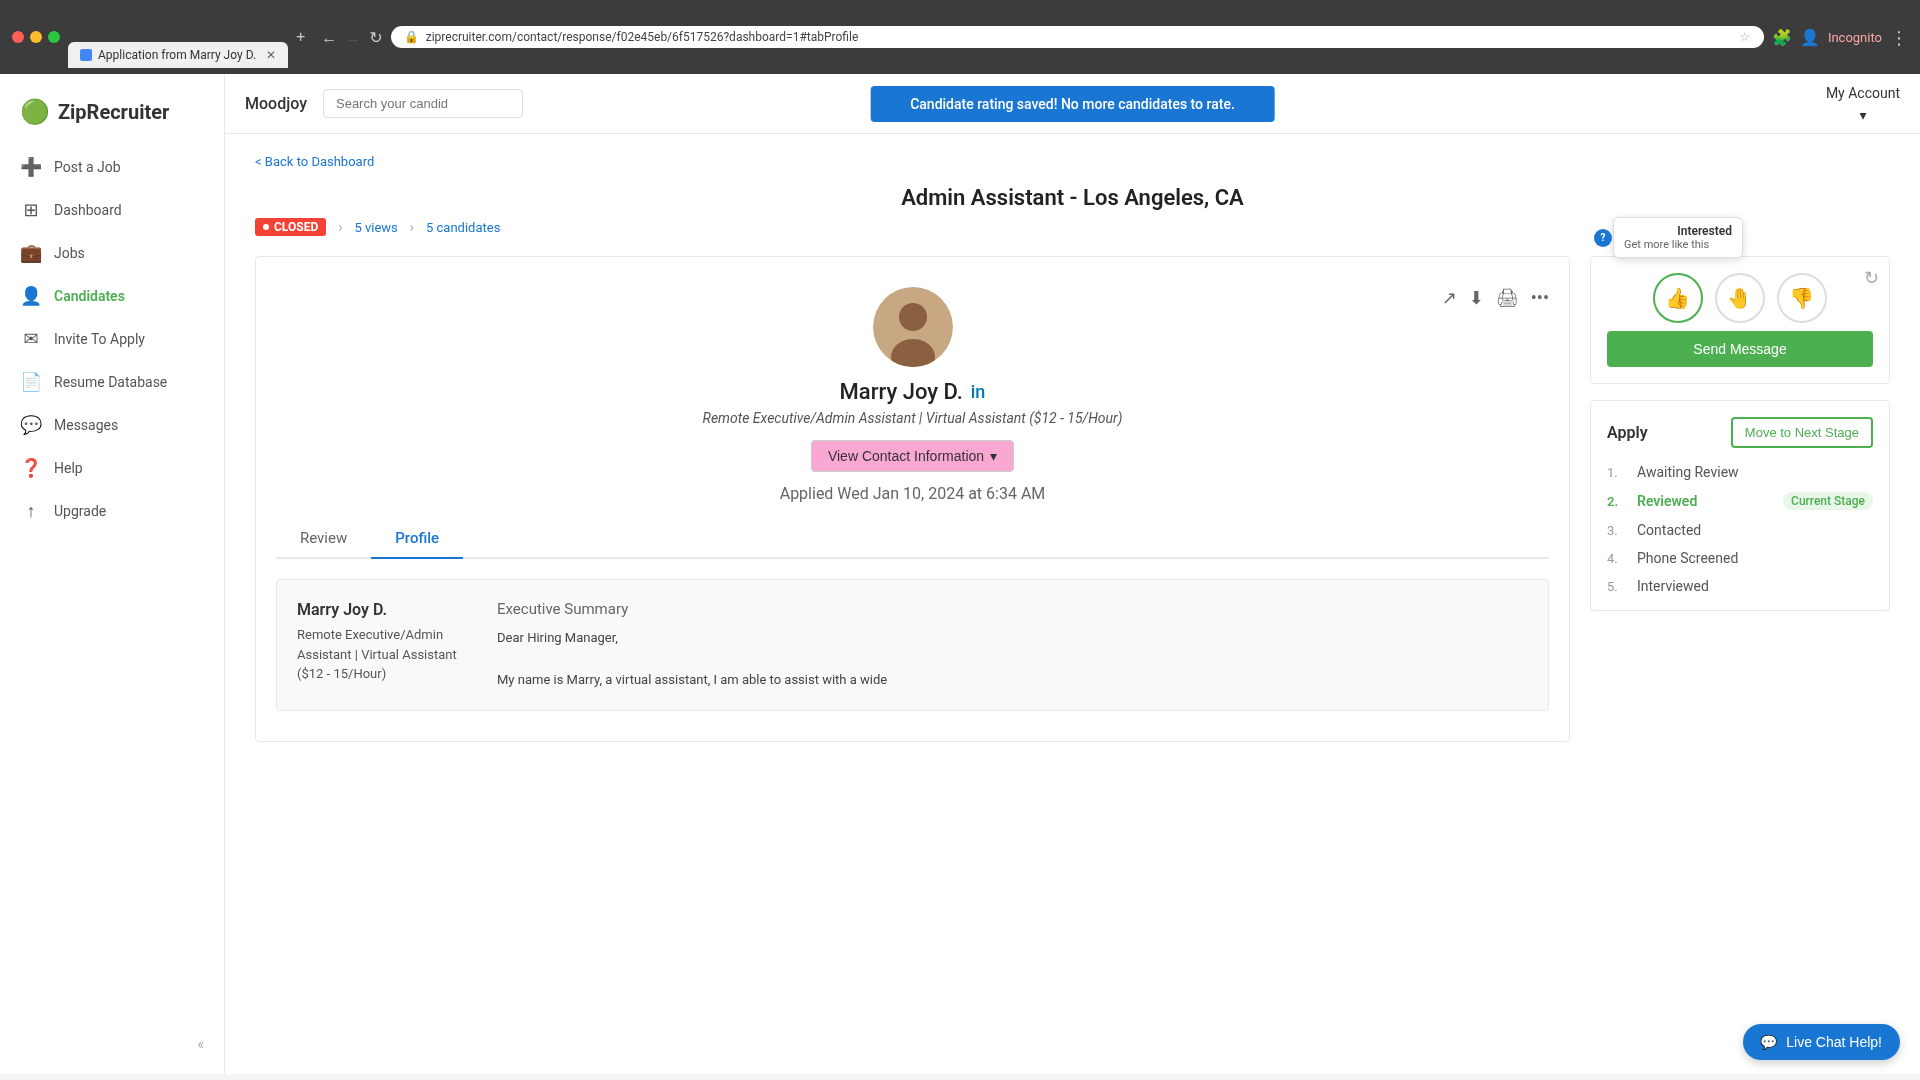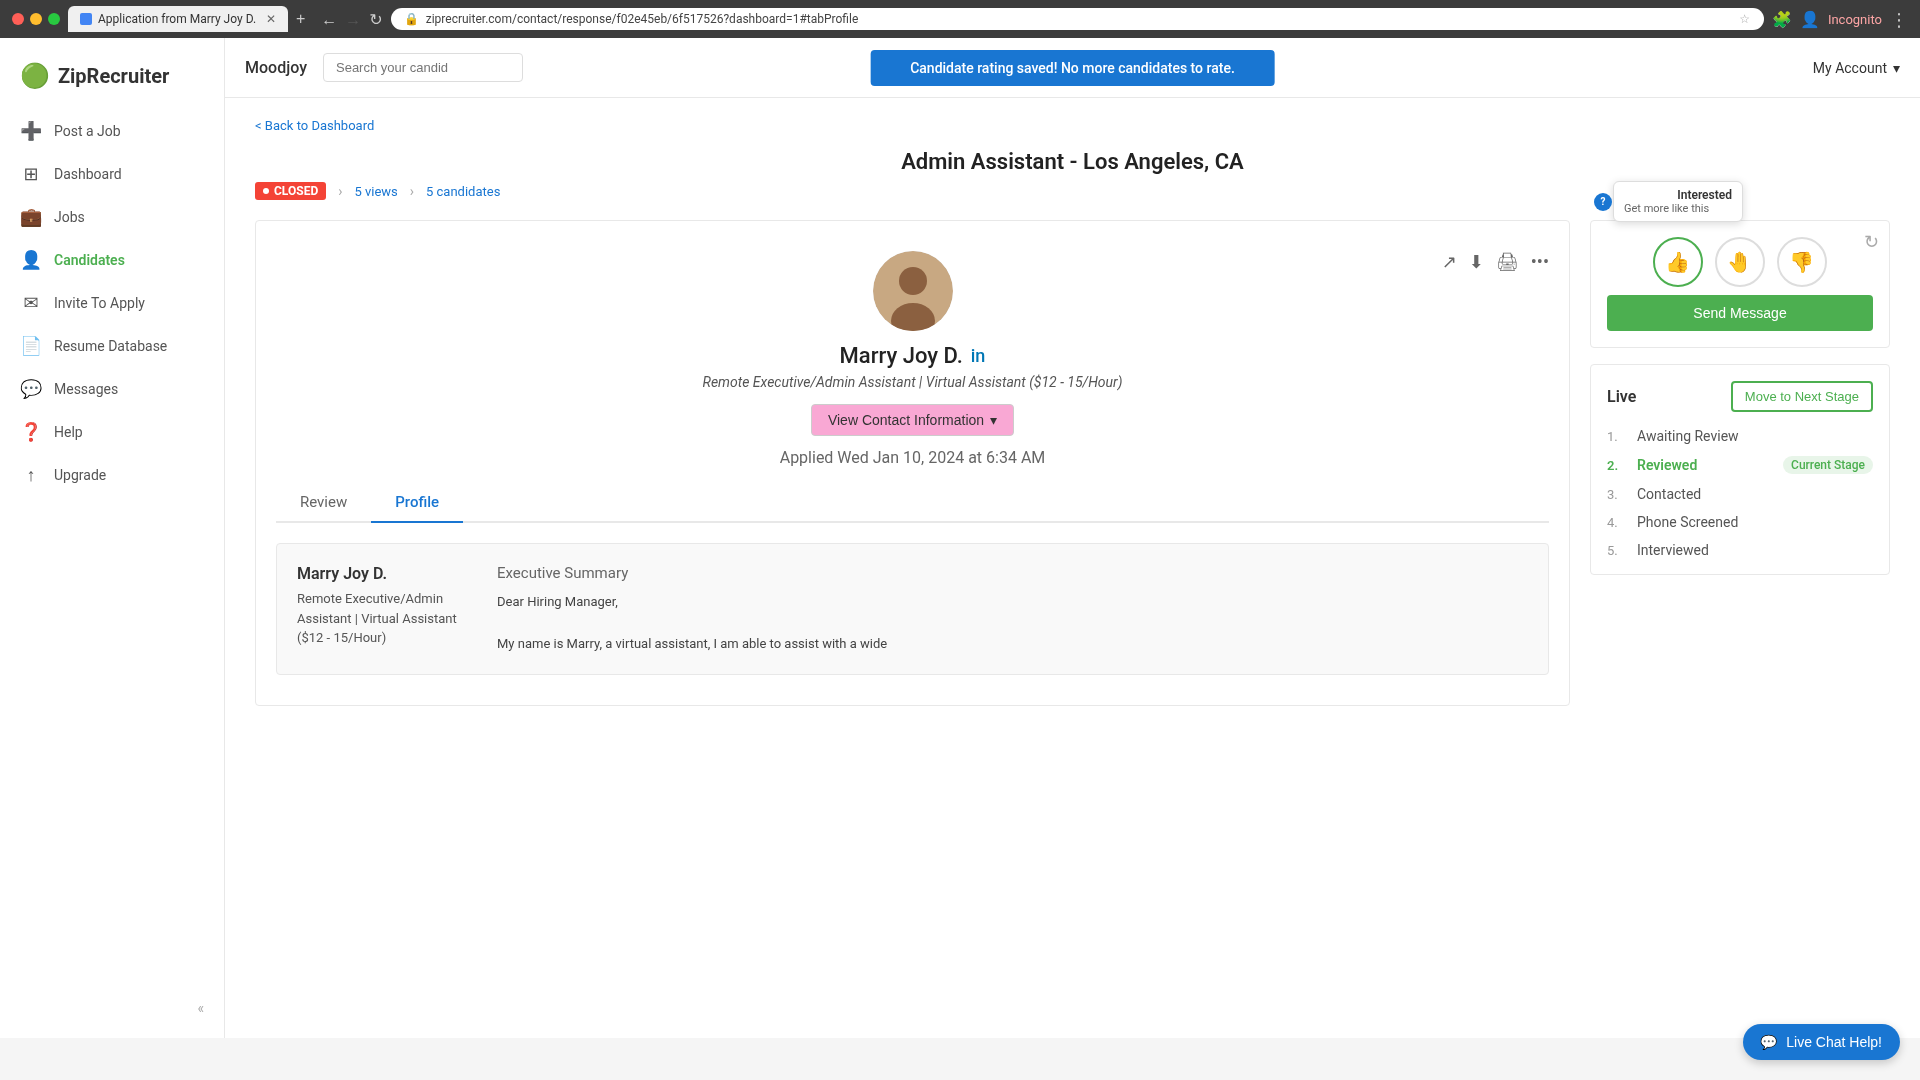--- a/index.html
+++ b/index.html
@@ -21,21 +21,21 @@
     .sidebar-collapse { margin-top: auto; padding: 10px 20px; color: #aaa; cursor: pointer; display: flex; justify-content: flex-end; }
 
     
     .main { flex: 1; display: flex; flex-direction: column; }
 
     
     .topbar { background: #fff; border-bottom: 1px solid #e8e8e8; padding: 0 20px; display: flex; align-items: center; gap: 16px; height: 60px; position: relative; }
     .topbar-company { font-size: 16px; font-weight: 500; color: #333; }
     .topbar-search { border: 1px solid #ddd; border-radius: 4px; padding: 6px 12px; width: 200px; font-size: 13px; color: #999; }
     .notification-banner { position: absolute; left: 50%; transform: translateX(-50%); background: #1976d2; color: #fff; padding: 10px 40px; border-radius: 4px; font-size: 14px; font-weight: 500; white-space: nowrap; z-index: 100; }
-    .topbar-account { margin-left: auto; display: flex; align-items: center; gap: 6px; cursor: pointer; color: #333; font-size: 14px; }
+    .topbar-account { margin-left: auto; display: flex; align-items: center; gap: 6px; cursor: pointer; color: #333; font-size: 14px; flex-direction: column; }
 
     
     .content { padding: 20px 30px; flex: 1; }
     .breadcrumb { font-size: 13px; color: #1976d2; cursor: pointer; margin-bottom: 16px; }
     .breadcrumb:before { content: '< '; }
 
     .job-title { font-size: 22px; font-weight: 600; color: #222; margin-bottom: 8px; text-align: center; }
     .job-meta { display: flex; align-items: center; gap: 12px; margin-bottom: 20px; }
     .job-status { background: #f44336; color: #fff; font-size: 12px; font-weight: 700; padding: 2px 8px; border-radius: 3px; display: flex; align-items: center; gap: 5px; }
     .job-status-dot { width: 6px; height: 6px; background: #fff; border-radius: 50%; }
@@ -95,21 +95,21 @@
 </head>
 <body>
 
 <div style="background:#3c3c3c; padding:6px 12px 0; display:flex; flex-direction:column;">
   <div style="display:flex; align-items:center; gap:8px; margin-bottom:6px;">
     <div style="display:flex; gap:6px;">
       <div style="width:12px;height:12px;border-radius:50%;background:#ff5f57;cursor:pointer;"></div>
       <div style="width:12px;height:12px;border-radius:50%;background:#ffbd2e;cursor:pointer;"></div>
       <div style="width:12px;height:12px;border-radius:50%;background:#28c940;cursor:pointer;"></div>
     </div>
-    <div style="background:#f0f0f0;border-radius:6px 6px 0 0;padding:6px 12px;font-size:12px;display:flex;align-items:center;gap:6px;min-width:220px;color:#333;">
+    <div style="background:#f0f0f0;border-radius:6px 6px 0 0;padding:6px 12px;font-size:12px;display:flex;align-items:center;gap:6px;min-width:220px;color:#333;margin-top:36px;">
       <div style="width:12px;height:12px;background:#4285f4;border-radius:2px;"></div>
       <span>Application from Marry Joy D.</span>
       <span style="margin-left:auto;color:#666;cursor:pointer;">✕</span>
     </div>
     <button style="background:none;border:none;color:#ccc;font-size:16px;cursor:pointer;">+</button>
     <div style="margin-left:8px;display:flex;align-items:center;gap:8px;flex:1;">
       <span style="color:#ccc;cursor:pointer;font-size:16px;">←</span>
       <span style="color:#555;cursor:pointer;font-size:16px;">→</span>
       <span style="color:#ccc;cursor:pointer;font-size:16px;">↻</span>
       <div style="flex:1;background:#fff;border-radius:20px;padding:4px 14px;font-size:12px;color:#444;display:flex;align-items:center;gap:6px;">
@@ -263,21 +263,21 @@
                 </div>
               </div>
               <div class="rating-btn">🤚</div>
               <div class="rating-btn">👎</div>
             </div>
             <button class="send-message-btn">Send Message</button>
           </div>
 
           <div class="stage-panel">
             <div class="stage-header">
-              <span class="stage-title">Live</span>
+              <span class="stage-title">Apply</span>
               <button class="move-next-btn">Move to Next Stage</button>
             </div>
             <div class="stage-list">
               <div class="stage-item">
                 <span class="stage-num">1.</span>
                 <span>Awaiting Review</span>
               </div>
               <div class="stage-item current">
                 <span class="stage-num">2.</span>
                 <span>Reviewed</span>

